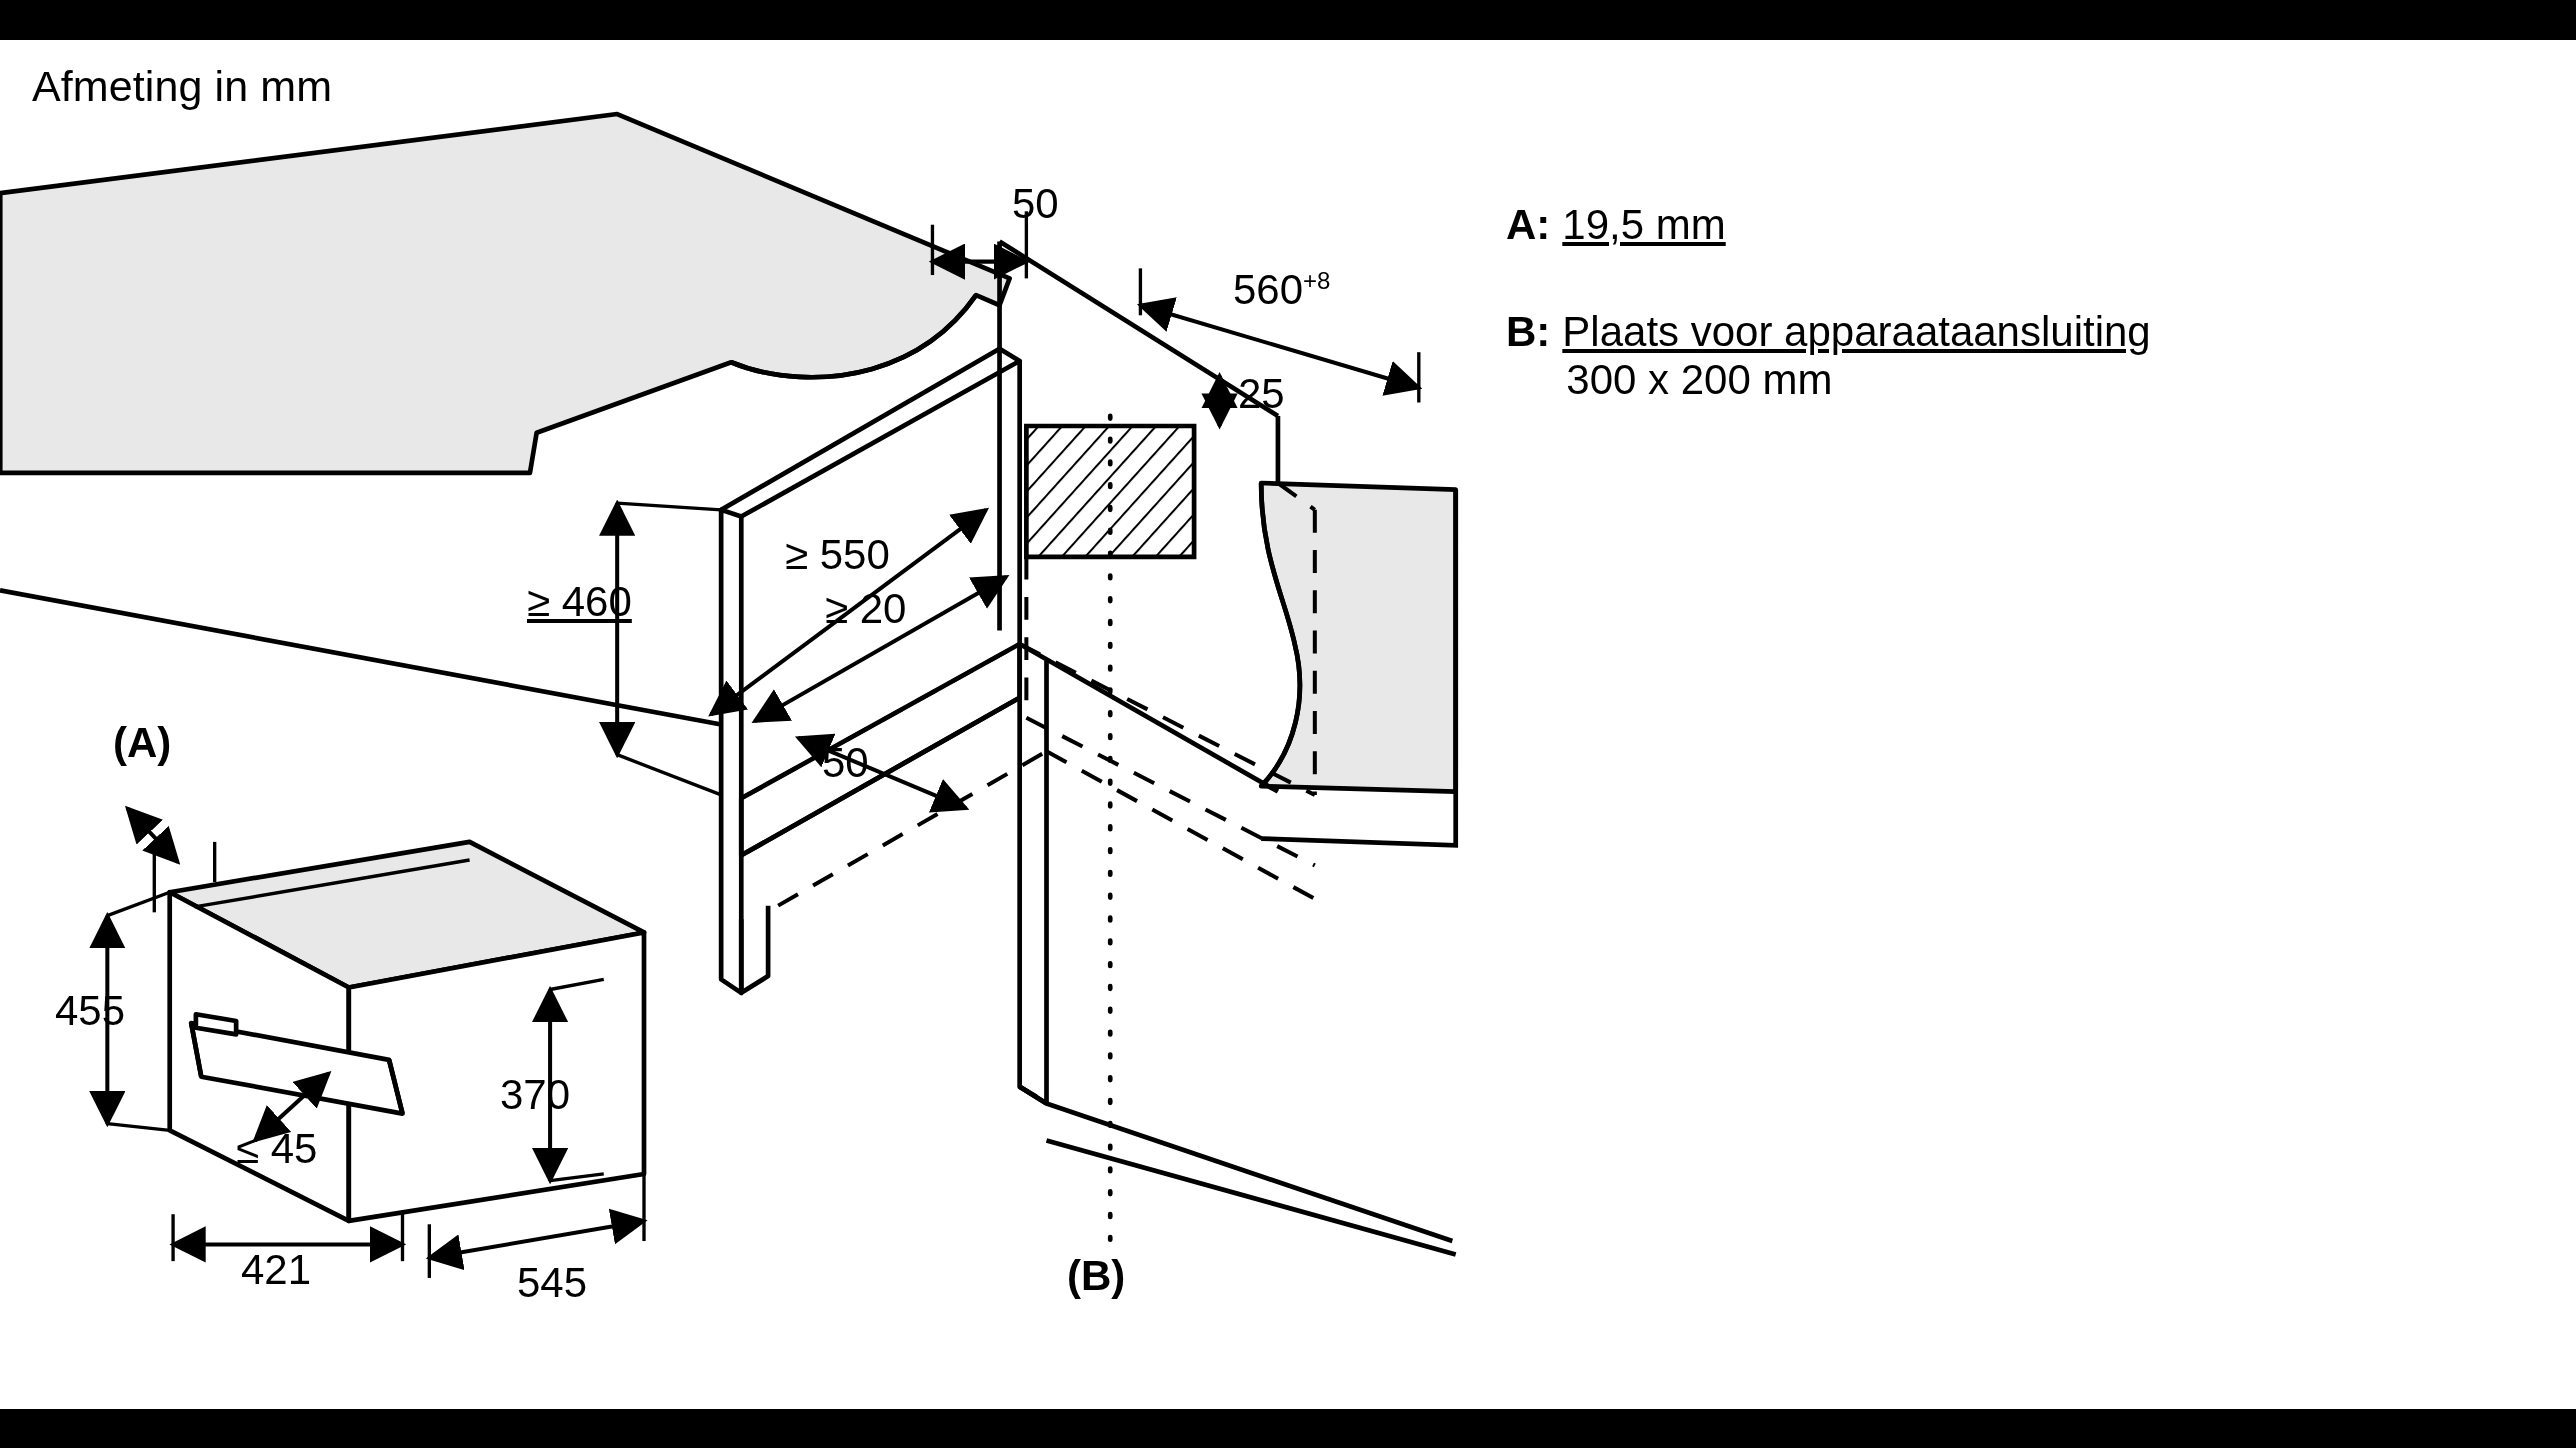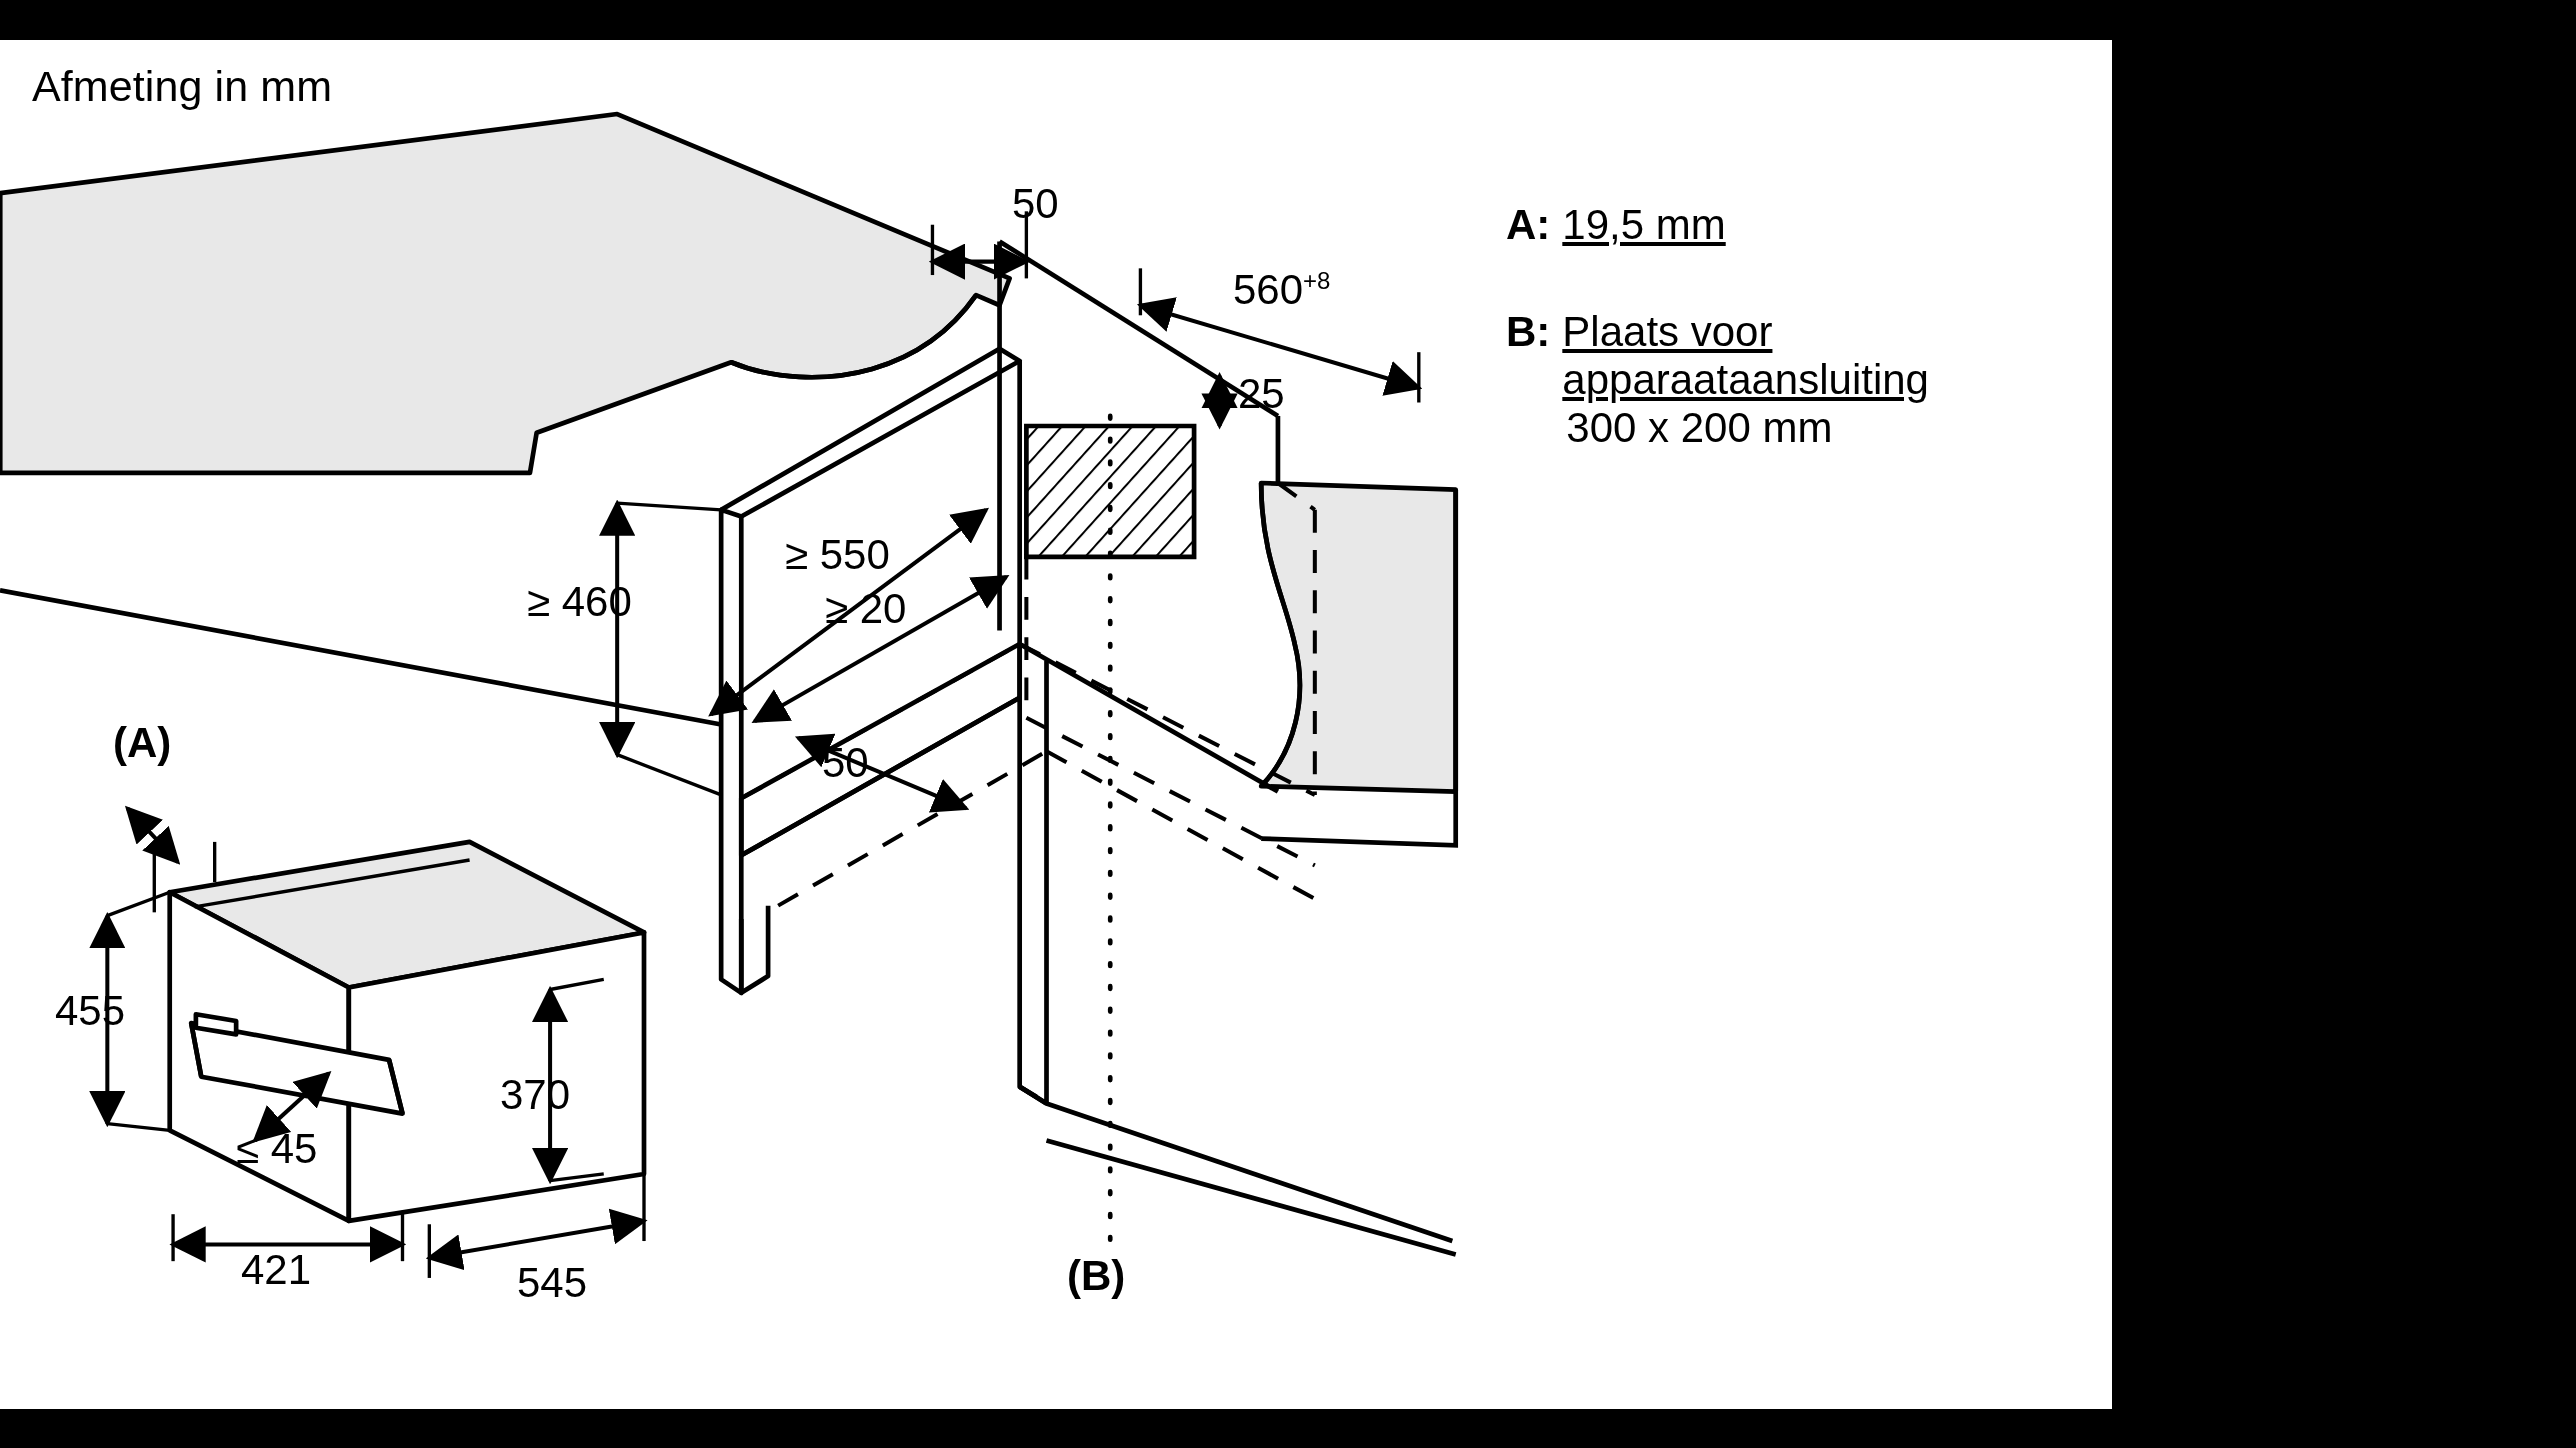--- a/index.html
+++ b/index.html
@@ -17,21 +17,21 @@
     position: relative;
     width: 2576px;
     height: 1448px;
     background: #000000;
   }
   
   #canvas {
     position: absolute;
     left: 0;
     top: 40px;
-    width: 2112px;
+    width: 2576px;
     height: 1369px;
     background: #ffffff;
     overflow: hidden;
   }
   .svg-wrap {
     position: absolute;
     left: 0;
     top: 0;
     width: 2576px;
     height: 1369px;
@@ -248,21 +248,21 @@
     <div class="lbl dim" style="left:1012px; top:142px;">50</div>
 
     <div class="lbl dim" style="left:1233px; top:228px;">
       <span>560</span><span class="dim-sup">+8</span>
     </div>
 
     <div class="lbl dim" style="left:1238px; top:332px;">25</div>
 
     <div class="lbl dim" style="left:785px; top:453px;margin-top:40px;">≥ 550</div>
 
-    <div class="lbl dim" style="left:527px; top:540px;">≥ 460</div>
+    <div class="lbl dim" style="left:527px; top:540px;text-decoration:underline;">≥ 460</div>
 
     <div class="lbl dim" style="left:825px; top:547px;">≥ 20</div>
 
     <div class="lbl dim" style="left:822px; top:701px;">50</div>
 
     <div class="lbl dim" style="left:55px; top:949px;">455</div>
 
     <div class="lbl dim" style="left:500px; top:1033px;">370</div>
 
     <div class="lbl dim" style="left:236px; top:1087px;">≤ 45</div>

